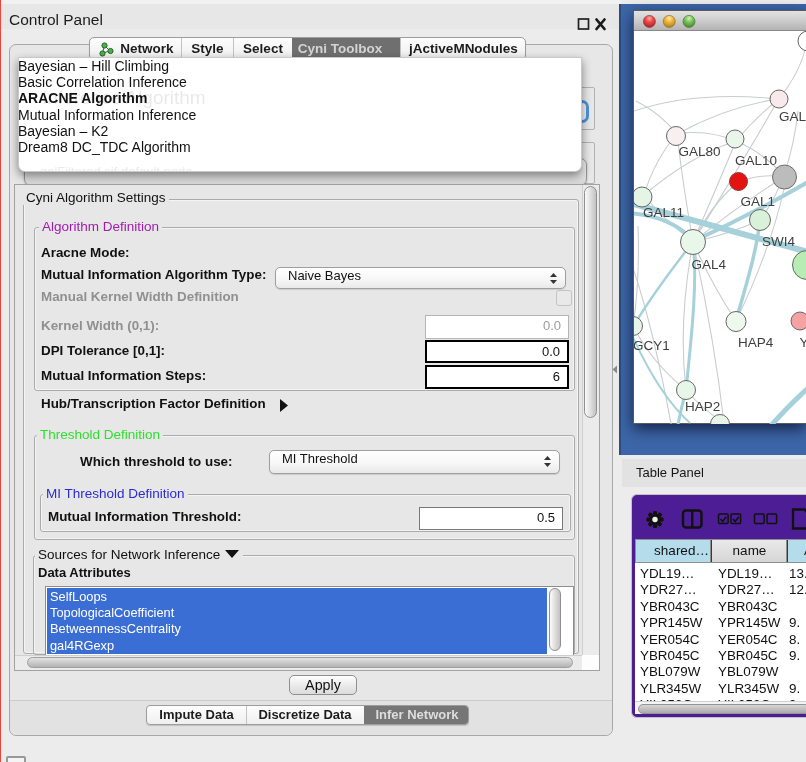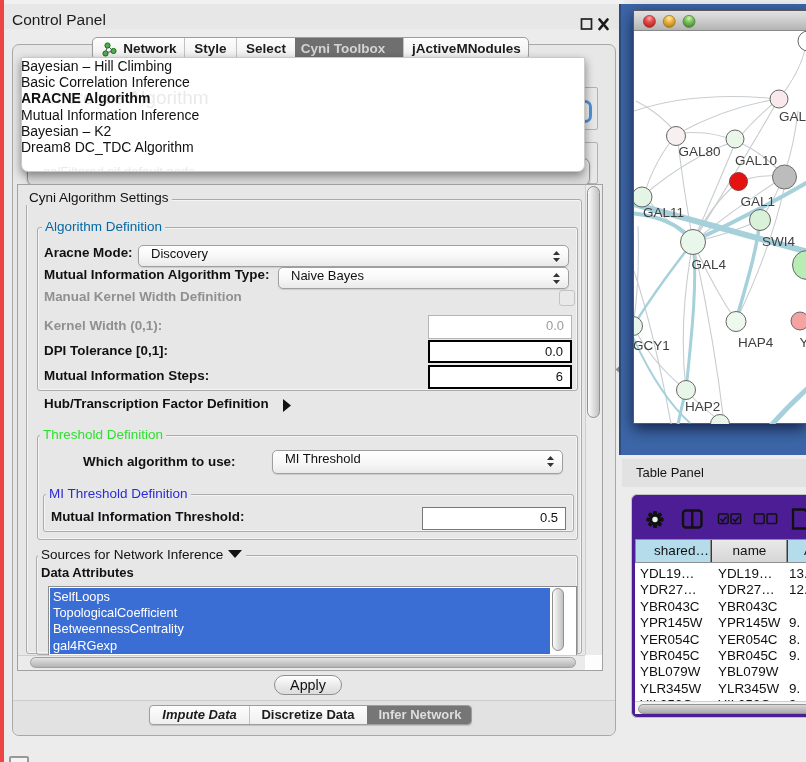--- a/index.html
+++ b/index.html
@@ -3,21 +3,21 @@
 <meta charset="utf-8">
 <style>
   * { margin:0; padding:0; box-sizing:border-box; }
   html,body { width:806px; height:762px; overflow:hidden; }
   body { font-family:"Liberation Sans", sans-serif; background:#ececec; position:relative; }
   .abs { position:absolute; }
 </style>
 </head>
 <body>
 
-<div class="abs" id="leftwrap" style="left:0;top:0;width:620px;height:762px;background:#ececec;border-left:4px solid #ef4444;">
+<div class="abs" id="leftwrap" style="left:0;top:0;width:620px;height:762px;background:#ececec;border-left:1px solid #ef4444;">
 
   <div class="abs" style="left:0;top:0;width:620px;height:4px;background:#f1f1f1;"></div>
   <div class="abs" style="left:0;top:4px;width:620px;height:25px;background:#e7e7e7;">
     <div class="abs" style="left:8px;top:7px;font-size:15.5px;color:#1c1c1c;">Control Panel</div>
     <svg class="abs" style="left:576px;top:13px;" width="34" height="16" viewBox="0 0 34 16">
       <rect x="1.5" y="2" width="10" height="10" fill="none" stroke="#222" stroke-width="1.7"></rect>
       <path d="M19.5,2.5 L27.5,12 M27.5,2.5 L19.5,12" stroke="#1a1a1a" stroke-width="2.7" stroke-linecap="round"></path>
     </svg>
   </div>
 
@@ -50,30 +50,23 @@
 
   <div class="abs" style="left:13px;top:184px;width:586px;height:487px;border:1px solid #a2a2a2;background:#e7e7e7;"></div>
   <div class="abs groupbox" style="left:22px;top:199px;width:556px;height:455px;"></div>
   <div class="abs grouplab" style="left:22px;top:190px;color:#111;">Cyni Algorithm Settings</div>
 
   <div class="abs" style="left:581px;top:185px;width:17px;height:470px;background:#ebebeb;border-left:1px solid #cfcfcf;"></div>
   <div class="abs" style="left:583px;top:186px;width:13px;height:232px;background:linear-gradient(90deg,#fbfbfb,#c2c2c2);border:1px solid #8f8f8f;border-radius:7px;"></div>
   <div class="abs" style="left:581px;top:655px;width:17px;height:15px;background:#fdfdfd;"></div>
 
   <div class="abs groupbox" style="left:33px;top:227px;width:541px;height:164px;"></div>
-  <div class="abs grouplab" style="left:38px;top:219px;color:#0369a1;">Algorithm Definition</div>
+  <div class="abs grouplab" style="left:38px;top:219px;color:#a21caf;">Algorithm Definition</div>
 
   <div class="abs blab" style="left:40px;top:245px;">Aracne Mode:</div>
-  <div class="abs combo" style="left:134px;top:245px;width:431px;height:22px;">
-      <span>Discovery</span>
-    <svg class="cararrows" width="9" height="13" viewBox="0 0 9 13">
-        <path d="M1,5 L4.5,1 L8,5 Z" fill="#333"></path>
-        <path d="M1,8 L4.5,12 L8,8 Z" fill="#333"></path>
-      </svg>
-    </div>
 
   <div class="abs combo" style="left:274px;top:267px;width:291px;height:22px;">
       <span>Naive Bayes</span>
     <svg class="cararrows" width="9" height="13" viewBox="0 0 9 13">
         <path d="M1,5 L4.5,1 L8,5 Z" fill="#333"></path>
         <path d="M1,8 L4.5,12 L8,8 Z" fill="#333"></path>
       </svg>
     </div>
   <div class="abs blab" style="left:40px;top:267px;">Mutual Information Algorithm Type:</div>
 
@@ -90,21 +83,21 @@
   <div class="abs field" style="left:424px;top:365px;width:144px;height:24px;border:2px solid #000;color:#111;">6</div>
 
   <div class="abs blab" style="left:40px;top:396px;">Hub/Transcription Factor Definition</div>
   <svg class="abs" style="left:277px;top:398px;" width="11" height="15" viewBox="0 0 11 15">
       <path d="M2,1 L10,7.5 L2,14 Z" fill="#111"></path>
     </svg>
 
   <div class="abs groupbox" style="left:33px;top:435px;width:541px;height:105px;"></div>
   <div class="abs grouplab" style="left:36px;top:427px;color:#2ee02e;">Threshold Definition</div>
 
-  <div class="abs blab" style="left:79px;top:454px;">Which algorithm to use:</div>
+  <div class="abs blab" style="left:79px;top:454px;">Which threshold to use:</div>
   <div class="abs combo" style="left:236px;top:450px;width:291px;height:24px;margin-left:32px;">
       <span>MI Threshold</span>
     <svg class="cararrows" width="9" height="13" viewBox="0 0 9 13">
         <path d="M1,5 L4.5,1 L8,5 Z" fill="#333"></path>
         <path d="M1,8 L4.5,12 L8,8 Z" fill="#333"></path>
       </svg>
     </div>
 
   <div class="abs groupbox" style="left:39px;top:494px;width:531px;height:38px;"></div>
   <div class="abs grouplab" style="left:42px;top:486px;color:#2b2bd6;">MI Threshold Definition</div>
@@ -133,26 +126,26 @@
     <div style="font-size:14px;color:#111;line-height:16.2px;margin-left:-1px;">
       Bayesian – Hill Climbing<br>
       Basic Correlation Inference<br>
       <b>ARACNE Algorithm</b><br>
       Mutual Information Inference<br>
       Bayesian – K2<br>
       Dream8 DC_TDC Algorithm
     </div>
   </div>
 
-  <div class="abs" style="left:270px;top:675px;width:68px;height:20px;background:linear-gradient(#ffffff,#e9e9e9 55%,#dcdcdc);border:1px solid #8f8f8f;border-radius:10px;text-align:center;font-size:14.3px;font-weight:400;color:#111;line-height:18px;">Apply</div>
+  <div class="abs" style="left:288px;top:675px;width:68px;height:20px;background:linear-gradient(#ffffff,#e9e9e9 55%,#dcdcdc);border:1px solid #8f8f8f;border-radius:5px;text-align:center;font-size:14.3px;font-weight:400;color:#111;line-height:18px;">Apply</div>
 
   <div class="abs" style="left:9px;top:700px;width:602px;height:35px;background:#e2e2e2;border-top:1px solid #cccccc;border-radius:0 0 7px 7px;"></div>
 
   <div class="abs" id="btabs" style="left:145px;top:705px;width:323px;height:20px;background:linear-gradient(#fdfdfd,#efefef);border:1px solid #9d9d9d;border-radius:4px;box-shadow:0 1px 1px rgba(0,0,0,0.15);overflow:hidden;">
-    <div class="abs tabtxt" style="left:0;top:1px;width:99px;font-size:13px;font-style:italic;">Impute Data</div>
+    <div class="abs tabtxt" style="left:0;top:1px;width:99px;font-size:13px;">Impute Data</div>
     <div class="abs tabsep" style="left:99px;height:20px;"></div>
     <div class="abs tabtxt" style="left:99px;top:1px;width:118px;font-size:13px;">Discretize Data</div>
     <div class="abs" style="left:217px;top:0;width:106px;height:20px;background:#767676;"></div>
     <div class="abs tabtxt" style="left:217px;top:1px;width:106px;font-size:13px;color:#dedede;font-weight:700;">Infer Network</div>
   </div>
 
   <div class="abs" style="left:5px;top:756px;width:20px;height:12px;background:#f4f4f4;border:2px solid #999999;border-radius:2px;"></div>
 
   <svg class="abs" style="left:611px;top:365px;" width="6" height="9" viewBox="0 0 6 9">
       <path d="M5,0.5 L0.5,4.5 L5,8.5 Z" fill="#8a8a8a"></path>

